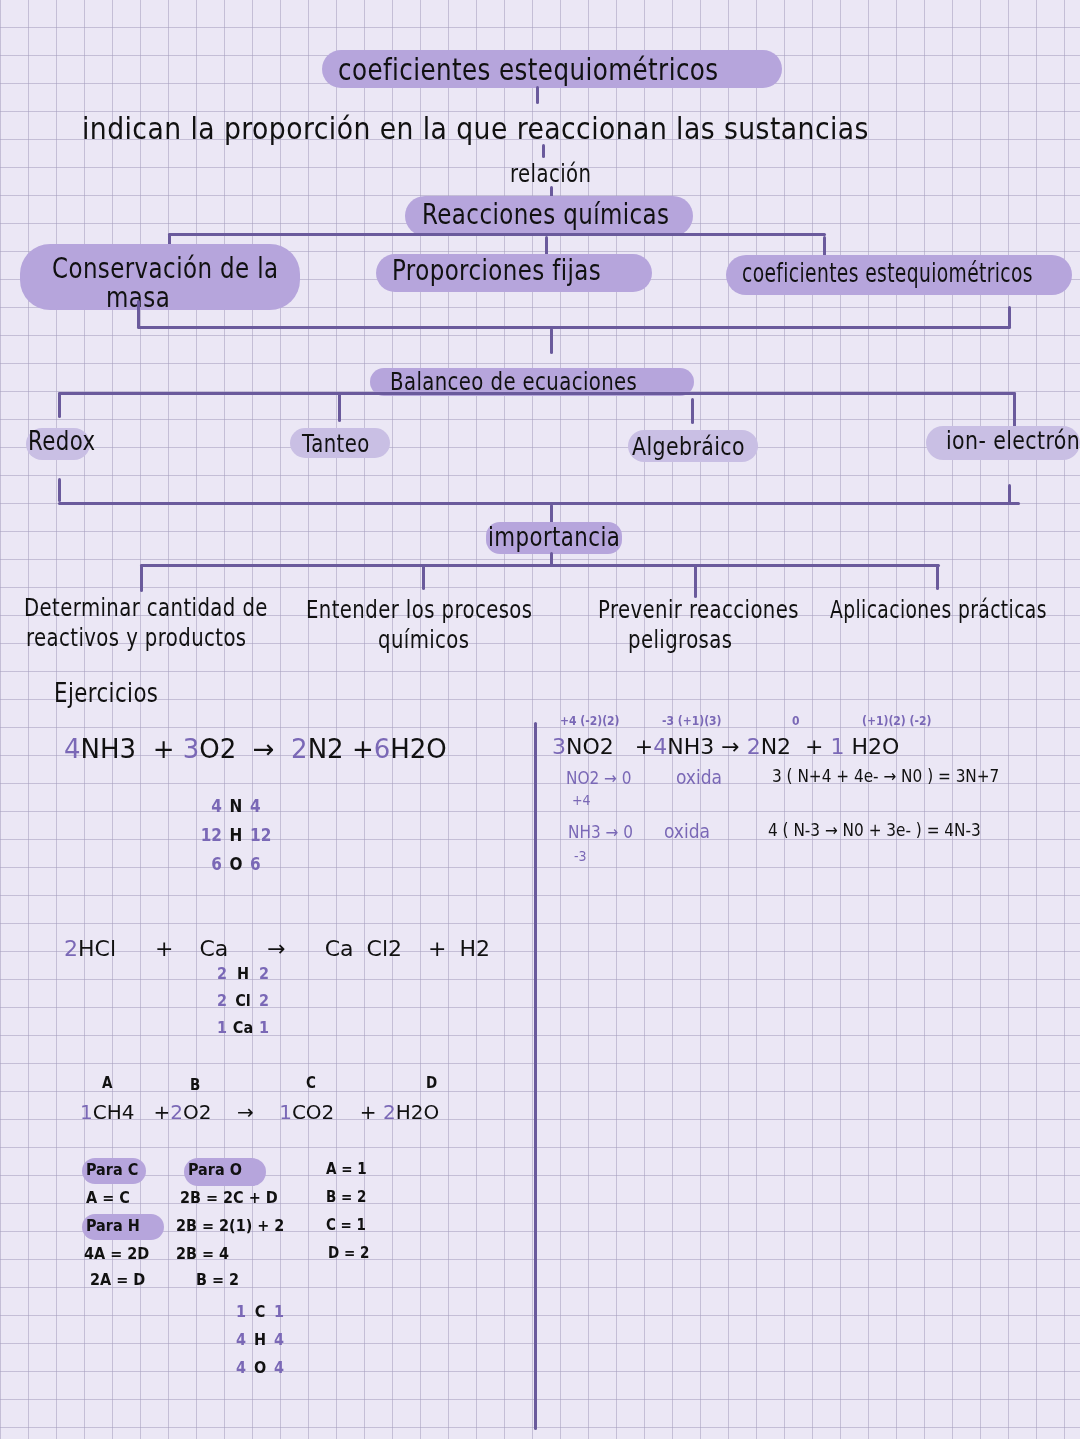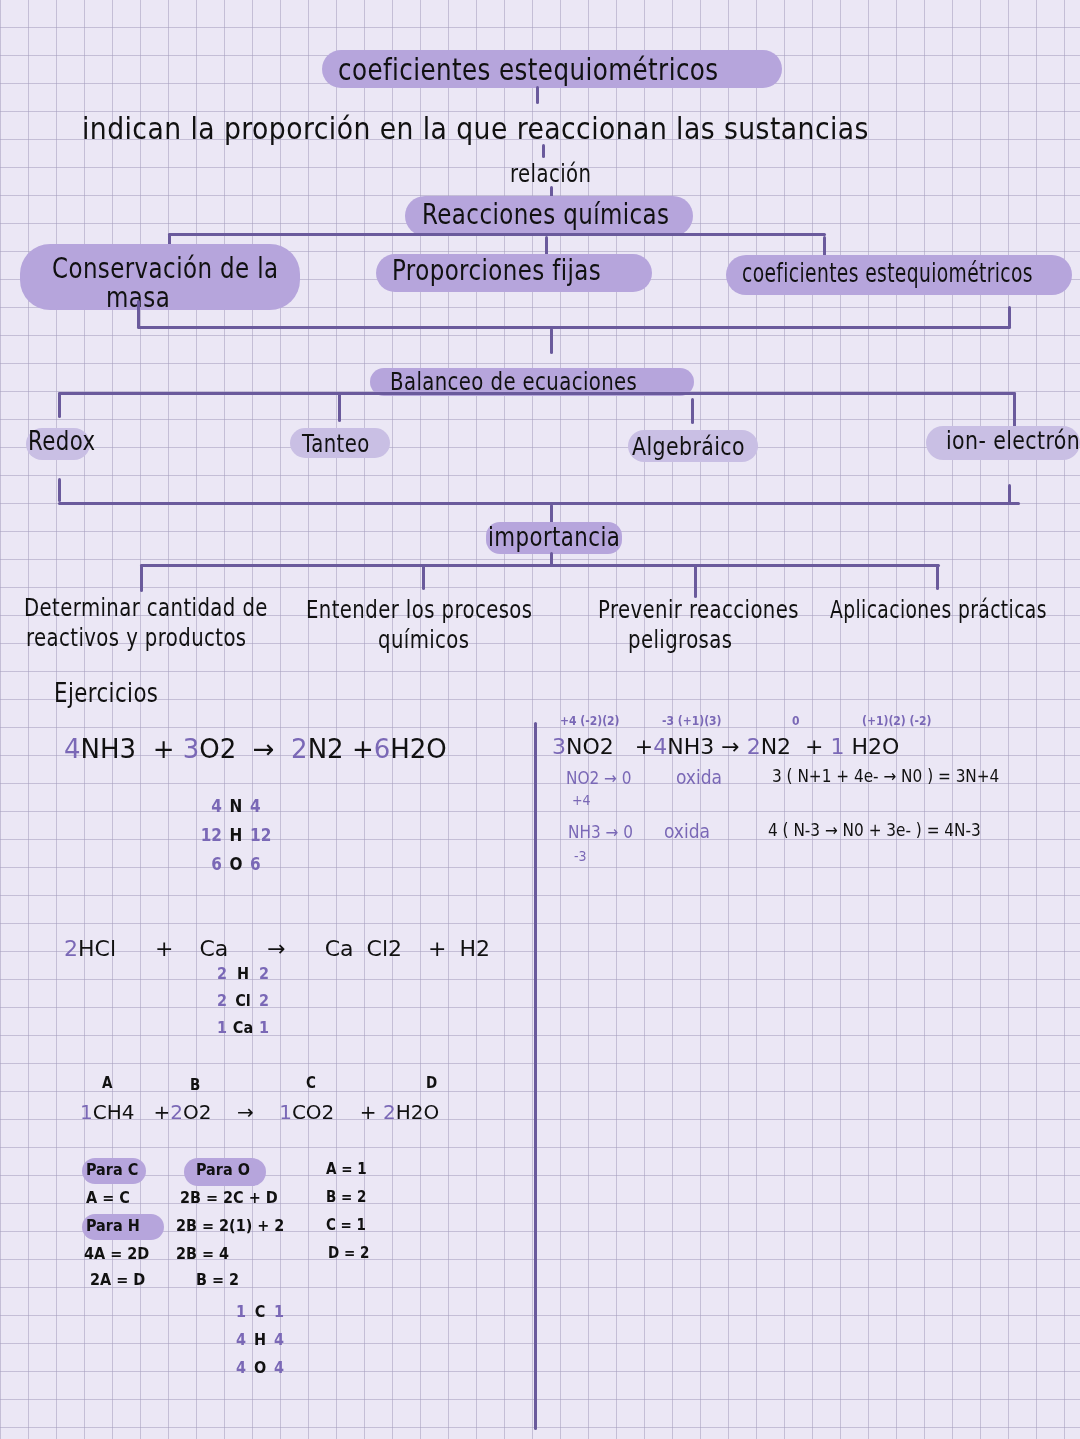--- a/index.html
+++ b/index.html
@@ -145,21 +145,21 @@
 
 <div class="pill" style="left:82px;top:1158px;width:64px;height:26px;border-radius:13px;"></div>
 <div class="abs" style="left:86px;top:1160px;font-size:16px;font-weight:bold;">Para C</div>
 <div class="abs" style="left:86px;top:1188px;font-size:16px;font-weight:bold;">A = C</div>
 <div class="pill" style="left:82px;top:1214px;width:82px;height:26px;border-radius:13px;"></div>
 <div class="abs" style="left:86px;top:1216px;font-size:16px;font-weight:bold;">Para H</div>
 <div class="abs" style="left:84px;top:1244px;font-size:16px;font-weight:bold;">4A = 2D</div>
 <div class="abs" style="left:90px;top:1270px;font-size:16px;font-weight:bold;">2A = D</div>
 
 <div class="pill" style="left:184px;top:1158px;width:82px;height:28px;border-radius:14px;"></div>
-<div class="abs" style="left:188px;top:1160px;font-size:16px;font-weight:bold;margin-left:8px;">Para O</div>
+<div class="abs" style="left:188px;top:1160px;font-size:16px;font-weight:bold;">Para O</div>
 <div class="abs" style="left:180px;top:1188px;font-size:16px;font-weight:bold;">2B = 2C + D</div>
 <div class="abs" style="left:176px;top:1216px;font-size:16px;font-weight:bold;">2B = 2(1) + 2</div>
 <div class="abs" style="left:176px;top:1244px;font-size:16px;font-weight:bold;">2B = 4</div>
 <div class="abs" style="left:196px;top:1270px;font-size:16px;font-weight:bold;">B = 2</div>
 
 <div class="abs" style="left:326px;top:1160px;font-size:15px;font-weight:bold;">A = 1</div>
 <div class="abs" style="left:326px;top:1188px;font-size:15px;font-weight:bold;">B = 2</div>
 <div class="abs" style="left:326px;top:1216px;font-size:15px;font-weight:bold;">C = 1</div>
 <div class="abs" style="left:328px;top:1244px;font-size:15px;font-weight:bold;">D = 2</div>
 
@@ -180,18 +180,18 @@
   <span class="purple">3</span><span>NO2</span>
   &nbsp;&nbsp;<span>+</span><span class="purple">4</span><span>NH3</span>
   <span>→</span>
   <span class="purple">2</span><span>N2</span>
   &nbsp;<span>+</span>&nbsp;<span class="purple">1</span>&nbsp;<span>H2O</span>
 </div>
 
 <div class="abs purple" style="left:566px;top:768px;font-size:17px;">NO2 → 0</div>
 <div class="abs purple" style="left:572px;top:792px;font-size:14px;">+4</div>
 <div class="abs purple" style="left:676px;top:766px;font-size:19px;">oxida</div>
-<div class="abs" style="left:772px;top:766px;font-size:17px;">3 ( N+1 + 4e- → N0 ) = 3N+4</div>
+<div class="abs" style="left:772px;top:766px;font-size:17px;">3 ( N+4 + 4e- → N0 ) = 3N+7</div>
 
 <div class="abs purple" style="left:568px;top:822px;font-size:17px;">NH3 → 0</div>
 <div class="abs purple" style="left:574px;top:848px;font-size:14px;">-3</div>
 <div class="abs purple" style="left:664px;top:820px;font-size:19px;">oxida</div>
 <div class="abs" style="left:768px;top:820px;font-size:17px;">4 ( N-3 → N0 + 3e- ) = 4N-3</div>
 
 </body></html>

